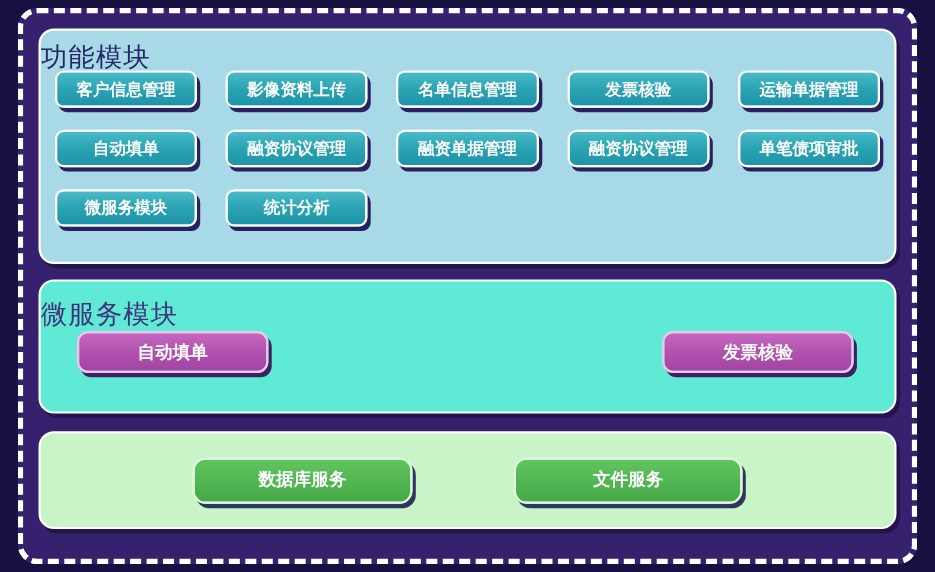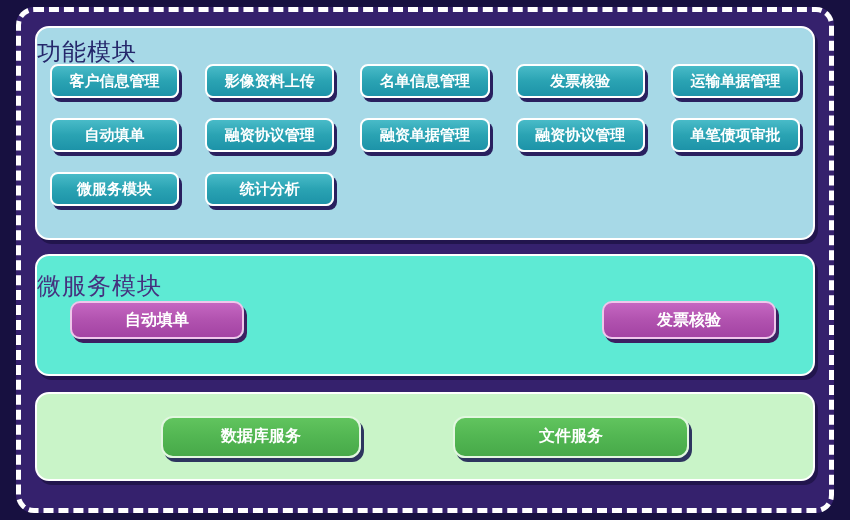--- a/index.html
+++ b/index.html
@@ -97,21 +97,21 @@
   }
   .btn-green {
     width: 200px;
     height: 42px;
     font-size: 16px;
     background: linear-gradient(180deg, #61c45e 0%, #52b652 50%, #47a949 100%);
     border: 2px solid #e2f7e0;
     border-radius: 12px;
     box-shadow: 3px 4px 0 #2e355f;
   }
-  .btn-green.narrow { width: 236px; }
+  .btn-green.narrow { width: 208px; }
 </style>
 </head>
 <body>
 
 <div class="stage">
   <div class="board"></div>
 
   <div class="panel panel-functions">
     <div class="panel-title">功能模块</div>
     <div class="func-grid">

